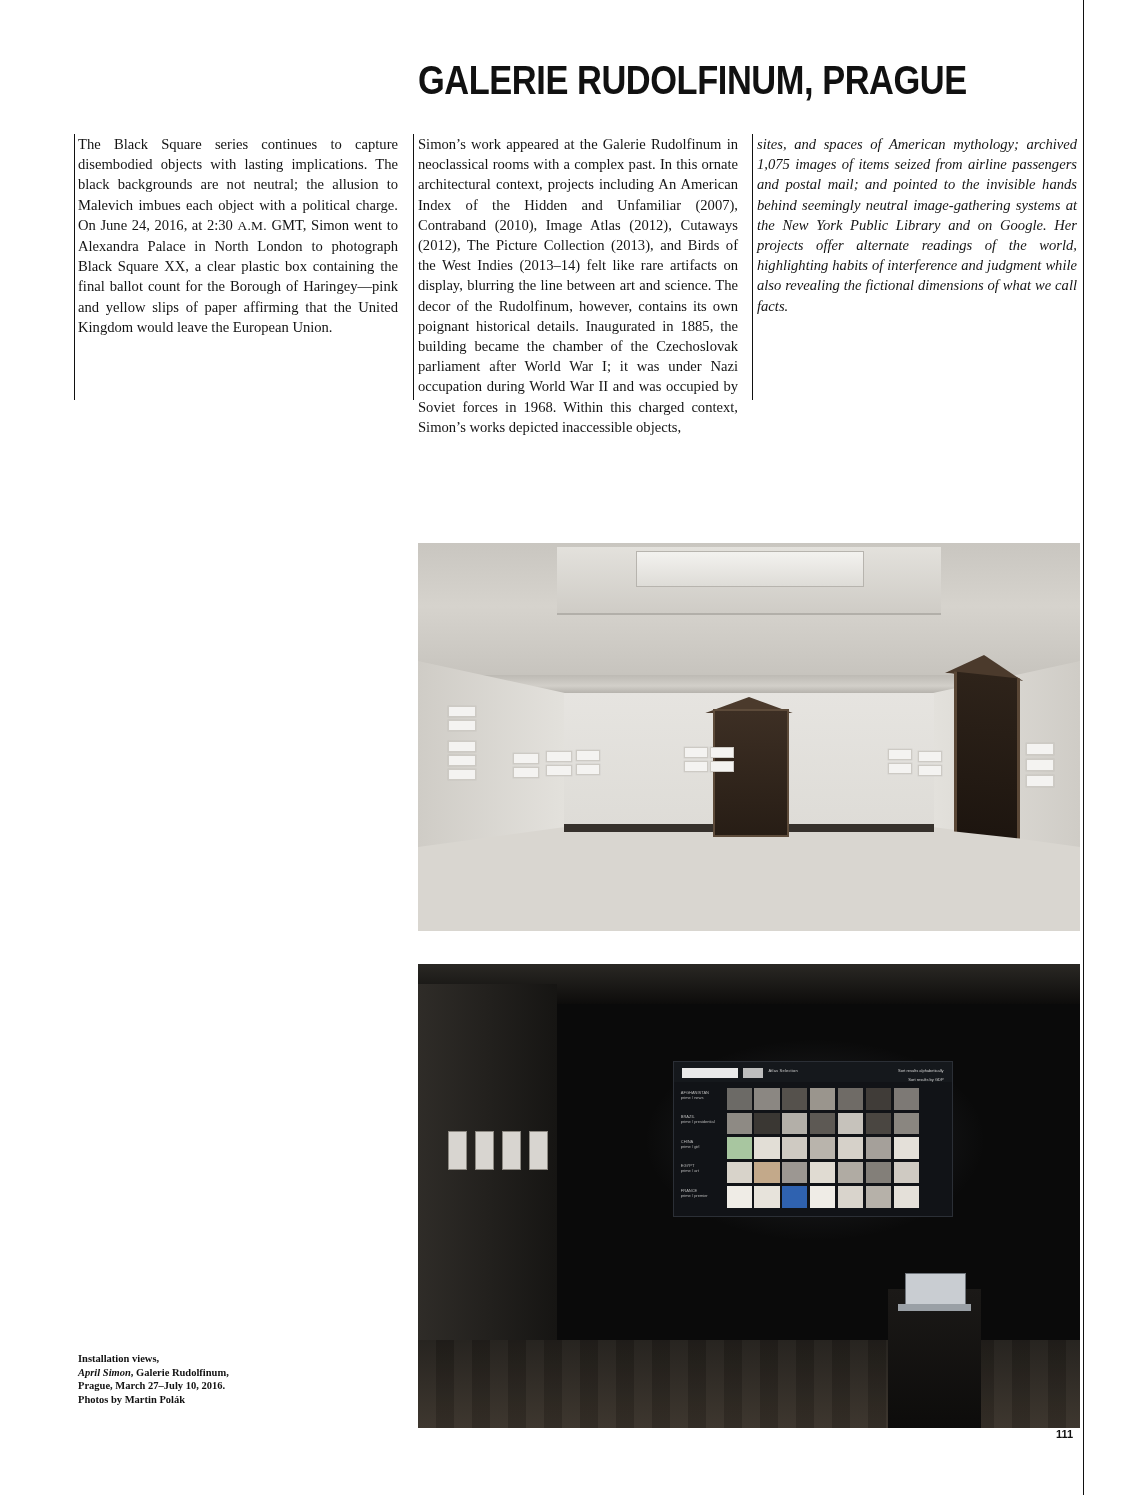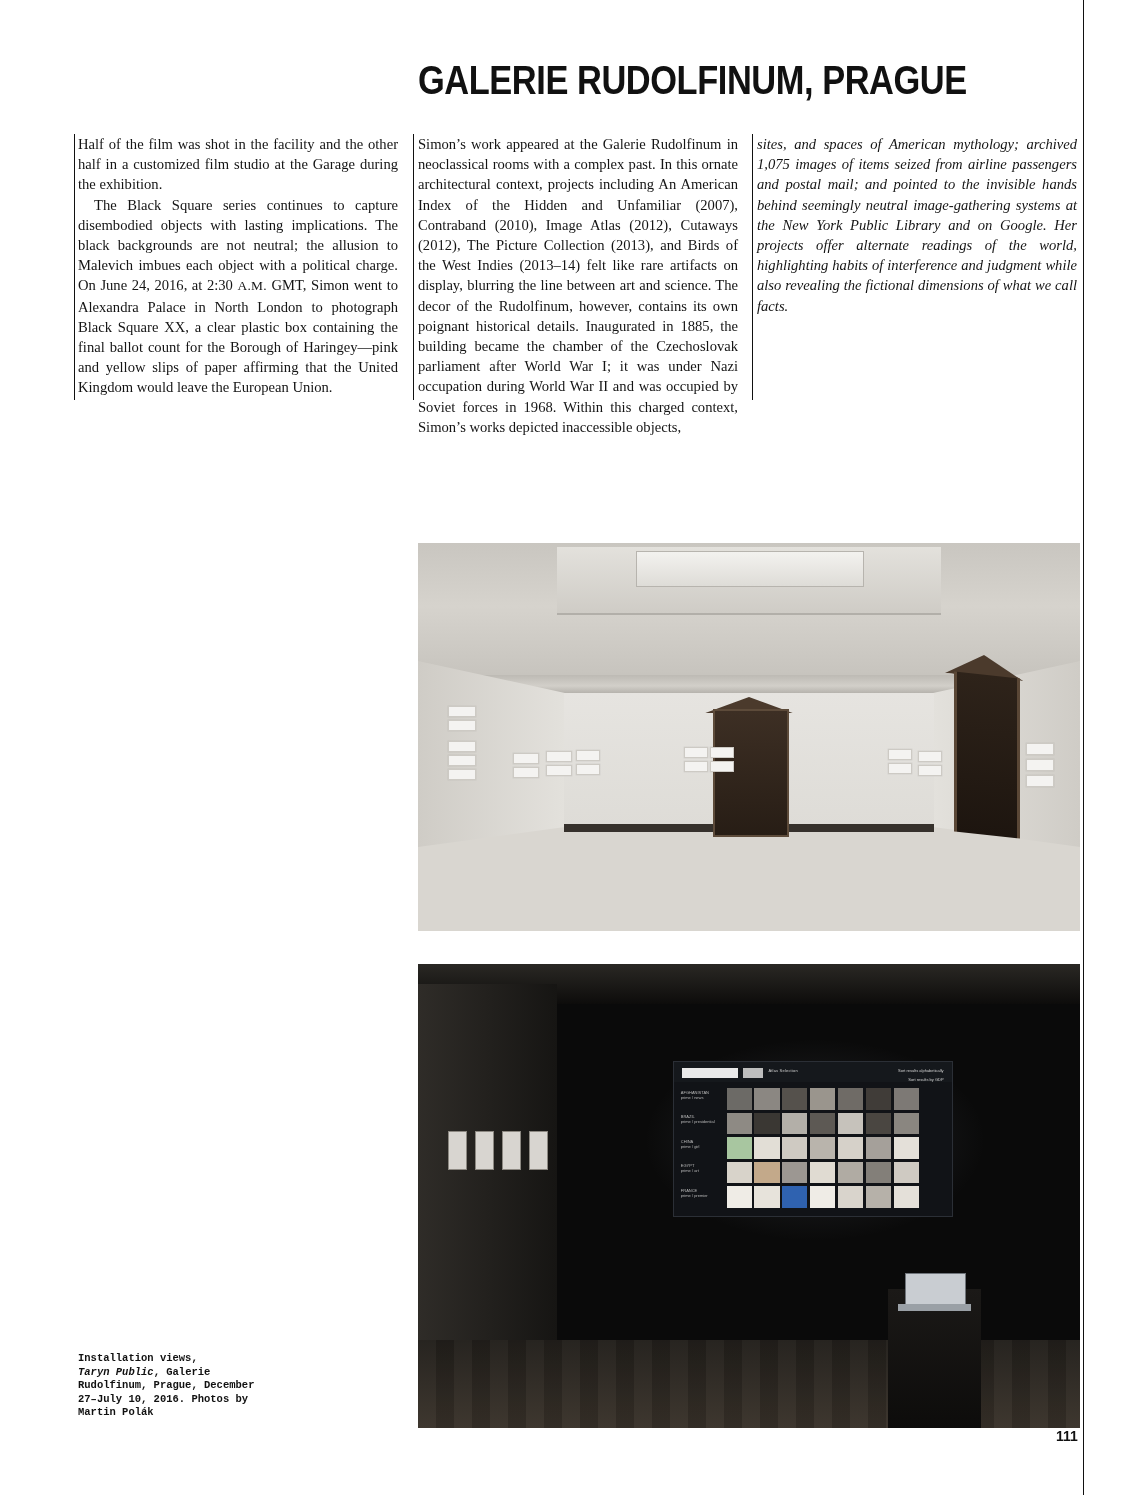--- a/index.html
+++ b/index.html
@@ -311,54 +311,53 @@
     height: 1.6%;
     background: #9aa0a6;
   }
 
   
   .caption {
     position: absolute;
     left: 78px;
     top: 1352px;
     width: 180px;
-    font-family: Liberation Mono, monospace;
+    font-family: Liberation Serif, serif;
     font-size: 10.5px;
     line-height: 13.5px;
     font-weight: 700;
     color: #111;
   }
   .caption .it { font-style: italic; }
 
   
   .folio {
     position: absolute;
     left: 1056px;
     top: 1428px;
     font-family: "Liberation Sans", sans-serif;
-    font-size: 14px;
+    font-size: 11px;
     font-weight: 700;
     color: #111;
   }
 </style>
 </head>
 <body>
 
 <div class="page">
 
   <div class="edge-rule"></div>
 
   <div class="headline">GALERIE RUDOLFINUM, PRAGUE</div>
 
   <div class="col-rule rule-1"></div>
   <div class="col-rule rule-2"></div>
   <div class="col-rule rule-3"></div>
 
   <div class="col col-1">
-    <p>Half of the film was shot in the facility and the other half in a customized film studio at the Garage during the exhibition.</p>
     <p>The <span class="it">Black Square</span> series continues to capture disembodied objects with lasting implications. The black backgrounds are not neutral; the allusion to Malevich imbues each object with a political charge. On June 24, 2016, at 2:30 <span class="sc">A.M.</span> GMT, Simon went to Alexandra Palace in North London to photograph <span class="it">Black Square XX</span>, a clear plastic box containing the final ballot count for the Borough of Haringey—pink and yellow slips of paper affirming that the United Kingdom would leave the European Union.</p>
   </div>
 
   <div class="col col-2">
     <p>Simon’s work appeared at the Galerie Rudolfinum in neoclassical rooms with a complex past. In this ornate architectural context, projects including <span class="it">An American Index of the Hidden and Unfamiliar</span> (2007), <span class="it">Contraband</span> (2010), <span class="it">Image Atlas</span> (2012), <span class="it">Cutaways</span> (2012), <span class="it">The Picture Collection</span> (2013), and <span class="it">Birds of the West Indies</span> (2013–14) felt like rare artifacts on display, blurring the line between art and science. The decor of the Rudolfinum, however, contains its own poignant historical details. Inaugurated in 1885, the building became the chamber of the Czechoslovak parliament after World War I; it was under Nazi occupation during World War II and was occupied by Soviet forces in 1968. Within this charged context, Simon’s works depicted inaccessible objects,</p>
   </div>
 
   <div class="col col-3">
     <p>sites, and spaces of American mythology; archived 1,075 images of items seized from airline passengers and postal mail; and pointed to the invisible hands behind seemingly neutral image-gathering systems at the New York Public Library and on Google. Her projects offer alternate readings of the world, highlighting habits of interference and judgment while also revealing the fictional dimensions of what we call facts.</p>
   </div>
@@ -476,18 +475,18 @@
       </div>
 
       <div class="plinth"></div>
       <div class="laptop"></div>
       <div class="laptop-base"></div>
     </div>
   </div>
 
   <div class="caption">
     <span>Installation views,</span><br>
-    <span class="it">Taryn Public</span><span>, Galerie Rudolfinum, Prague, December 27–July 10, 2016. Photos by Martin Polák</span>
+    <span class="it">April Simon</span><span>, Galerie Rudolfinum, Prague, March 27–July 10, 2016. Photos by Martin Polák</span>
   </div>
 
   <div class="folio">111</div>
 
 </div>
 
 </body></html>

